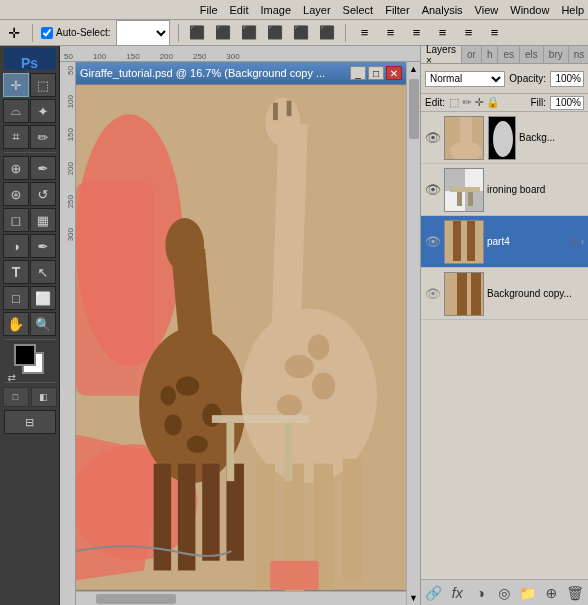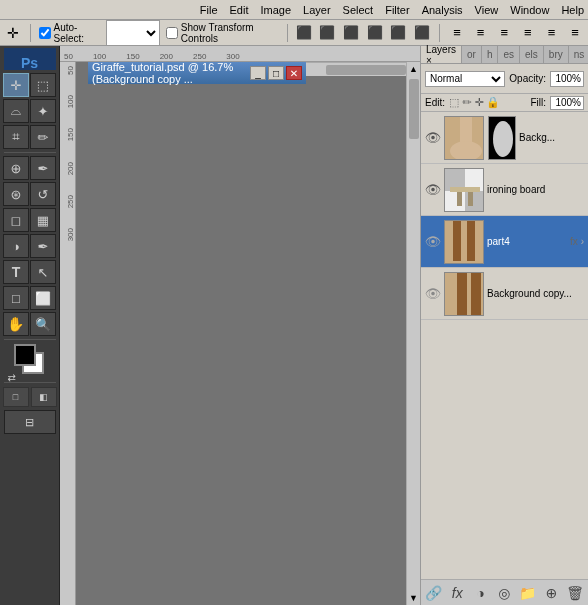--- a/index.html
+++ b/index.html
@@ -68,21 +68,21 @@
     .canvas-content {
       flex: 1; display: flex; overflow: hidden;
     }
     .canvas-ruler-v {
       width: 16px; background: #c8c8c8; border-right: 1px solid #999;
       font-size: 9px; color: #444;
     }
 
     
     .doc-window {
-      flex: 1; display: flex; flex-direction: row; position: relative; padding-left: 12px;
+      flex: 1; display: flex; flex-direction: column; position: relative;
     }
     .doc-titlebar {
       background: linear-gradient(to bottom, #5b89c4, #3b6ba0);
       height: 22px; display: flex; align-items: center; justify-content: space-between;
       padding: 0 4px; color: #fff; font-size: 11px;
     }
     .doc-titlebar-title { font-size: 11px; color: #fff; }
     .doc-titlebar-btns { display: flex; gap: 2px; }
     .win-btn {
       width: 16px; height: 14px; display: flex; align-items: center; justify-content: center;
@@ -207,24 +207,20 @@
 
   <div class="toolbar-check">
     <input type="checkbox" checked="" style="">
     <span>Auto-Select:</span>
   </div>
   <select class="toolbar-select">
     <option>Group</option>
     <option>Layer</option>
   </select>
 
-  <div class="toolbar-check">
-    <input type="checkbox" style="">
-    <span>Show Transform Controls</span>
-  </div>
   <div class="toolbar-separator"></div>
 
   <div class="toolbar-icon" style="font-size:13px;">⬛</div>
   <div class="toolbar-icon" style="font-size:13px;">⬛</div>
   <div class="toolbar-icon" style="font-size:13px;">⬛</div>
   <div class="toolbar-icon" style="font-size:13px;">⬛</div>
   <div class="toolbar-icon" style="font-size:13px;">⬛</div>
   <div class="toolbar-icon" style="font-size:13px;">⬛</div>
   <div class="toolbar-separator"></div>
   <div class="toolbar-icon" style="font-size:13px;">≡</div>

